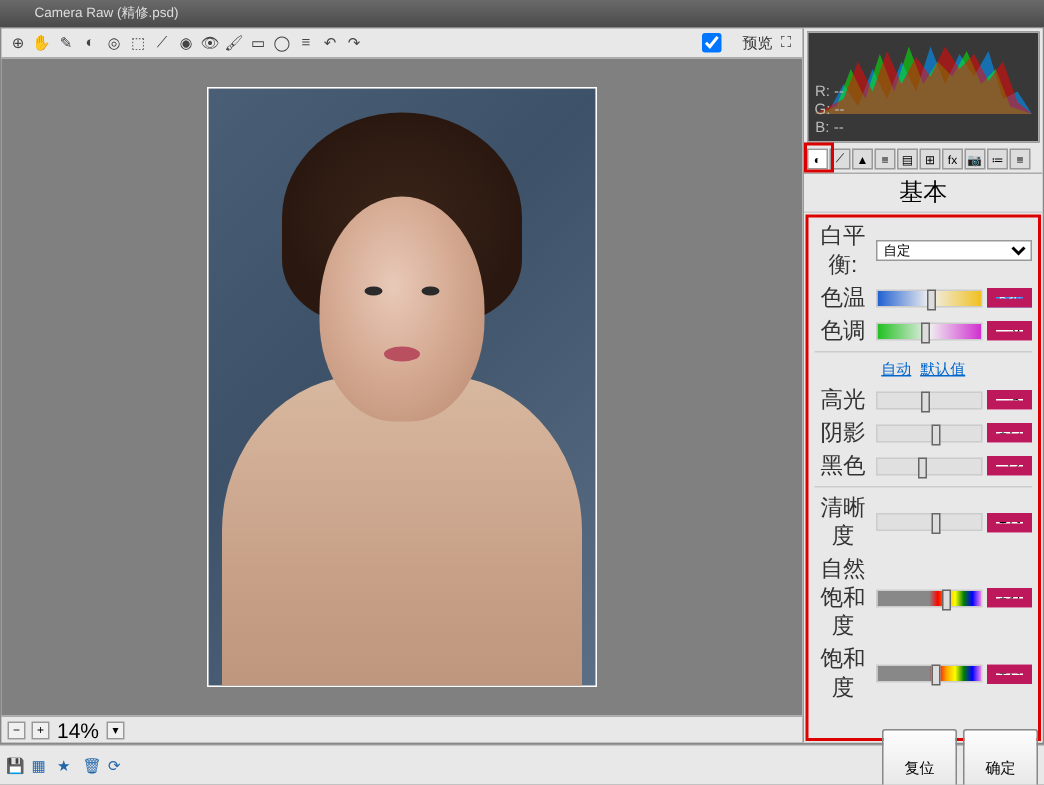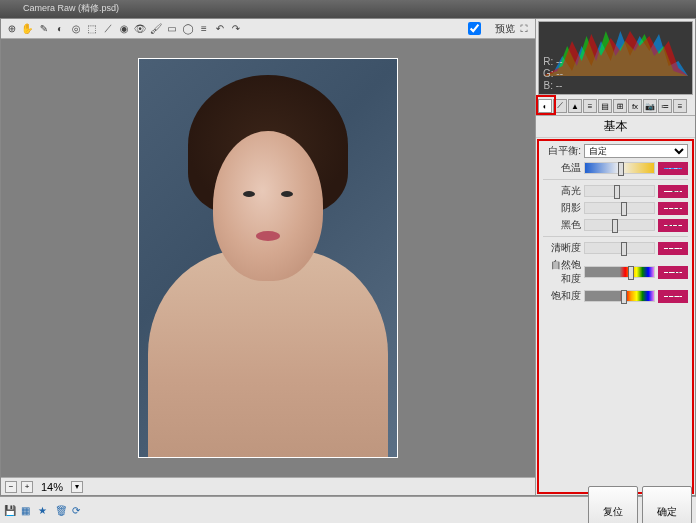--- a/index.html
+++ b/index.html
@@ -14,34 +14,34 @@
 .preview { flex:1; display:flex; align-items:center; justify-content:center; padding:10px; }
 .preview .img { width:260px; height:400px; background:linear-gradient(135deg,#4a5f75 0%,#3d5268 40%,#5a6f85 100%); position:relative; border:1px solid #fff; overflow:hidden; }
 .face { position:absolute; left:50%; top:18%; transform:translateX(-50%); width:110px; height:150px; background:radial-gradient(ellipse at 45% 40%,#e8c9b8 0%,#d4a890 50%,#b88870 100%); border-radius:50% 50% 45% 45%; }
 .hair { position:absolute; left:50%; top:4%; transform:translateX(-50%); width:160px; height:140px; background:radial-gradient(ellipse,#3a2418 0%,#2a1810 70%); border-radius:50% 50% 30% 30%; }
 .body { position:absolute; left:50%; top:48%; transform:translateX(-50%); width:240px; height:260px; background:linear-gradient(180deg,#d8b8a0 0%,#c8a088 50%,#b89078 100%); border-radius:40% 40% 0 0; }
 .eye { position:absolute; width:12px; height:6px; background:#2a2a2a; border-radius:50%; }
 .eye.l { left:30px; top:60px; } .eye.r { right:30px; top:60px; }
 .lips { position:absolute; left:50%; top:100px; transform:translateX(-50%); width:24px; height:10px; background:#b85060; border-radius:50%; }
 .zoom { background:#e8e8e8; border-top:1px solid #aaa; padding:2px 4px; display:flex; gap:4px; align-items:center; height:18px; }
 .zoom .b { width:12px; height:12px; border:1px solid #999; background:#f0f0f0; display:inline-flex; align-items:center; justify-content:center; font-size:8px; cursor:pointer; }
-.zoom .v { font-size:11px; min-width:30px; text-align:center; }
+.zoom .v { font-size:14px; min-width:30px; text-align:center; }
 .right { width:160px; background:#e8e8e8; border-left:1px solid #999; display:flex; flex-direction:column; }
 .histo { height:74px; border:1px solid #aaa; margin:2px; background:#383838; position:relative; padding:4px; }
 .histo svg { width:100%; height:50px; }
 .hmeta { position:absolute; bottom:2px; left:4px; right:4px; display:flex; justify-content:space-between; font-size:7px; color:#bbb; }
 .hmeta .col { text-align:center; line-height:1.2; }
 .tabs { display:flex; gap:1px; padding:2px; border-bottom:1px solid #aaa; position:relative; }
 .tabs .tab { width:14px; height:14px; border:1px solid #999; background:#ddd; display:inline-flex; align-items:center; justify-content:center; font-size:8px; cursor:pointer; }
 .tabs .tab.active { background:#fff; }
 .hl-tab { position:absolute; left:0; top:-2px; width:20px; height:20px; border:2px solid #d00; pointer-events:none; }
-.panel-title { text-align:center; font-size:12px; padding:2px; border-bottom:1px solid #ccc; }
+.panel-title { text-align:center; font-size:16px; padding:2px; border-bottom:1px solid #ccc; }
 .panel { padding:3px 4px; border:2px solid #d00; margin:1px; flex:1; overflow:auto; }
 .row { display:flex; align-items:center; gap:3px; margin-bottom:3px; }
-.row .lbl { width:38px; font-size:10px; text-align:right; color:#333; }
+.row .lbl { width:38px; font-size:15px; text-align:center; color:#333; }
 .row select { flex:1; font-size:9px; height:14px; border:1px solid #999; background:#fff; }
 .row input[type=text] { width:30px; font-size:9px; height:13px; border:6px solid #be185d; text-align:right; padding:0 2px; }
 .row input.sel { background:#3399ff; color:#fff; }
 .slider { flex:1; height:12px; position:relative; background:rgba(0,0,0,0.03); border:1px solid #ccc; }
 .slider.grad1 { background:linear-gradient(90deg,#2060d0,#f0f0f0,#f0c020); }
 .slider.grad2 { background:linear-gradient(90deg,#20c020,#f0f0f0,#d030d0); }
 .slider.sat { background:linear-gradient(90deg,#888,#888 50%,red,orange,yellow,green,blue,violet); }
 .slider .thumb { position:absolute; top:-1px; width:6px; height:14px; background:#ddd; border:1px solid #666; transform:translateX(-50%); }
 .sep { height:1px; background:#ccc; margin:4px 0; }
 .links { text-align:center; font-size:9px; margin:2px 0 4px; }
@@ -138,21 +138,29 @@
     <span class="lbl">白平衡:</span>
     <select><option>自定</option></select>
    </div>
    <div class="row">
           <span class="lbl">色温</span>
           <div class="slider grad1">
             <div class="thumb" style="left:52%"></div>
           </div>
           <input type="text" class="sel" value="5300" style="">
         </div>
+   <div class="row">
+          <span class="lbl">色调</span>
+          <div class="slider grad2">
+            <div class="thumb" style="left:46%"></div>
+          </div>
+          <input type="text" value="-9" style="">
+        </div>
    <div class="sep"></div>
+   <div class="links"><a>自动</a><a>默认值</a></div>
    <div class="row">
           <span class="lbl">高光</span>
           <div class="slider">
             <div class="thumb" style="left:47%"></div>
           </div>
           <input type="text" value="-5" style="">
         </div>
    <div class="row">
           <span class="lbl">阴影</span>
           <div class="slider">

